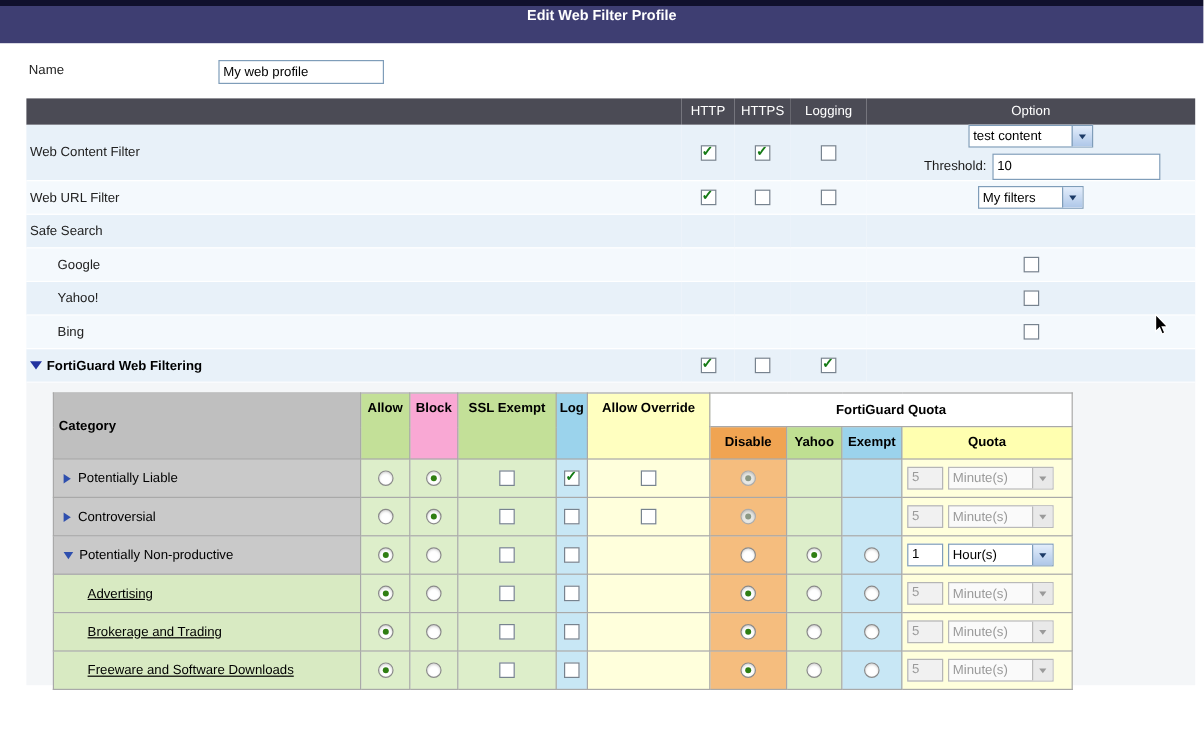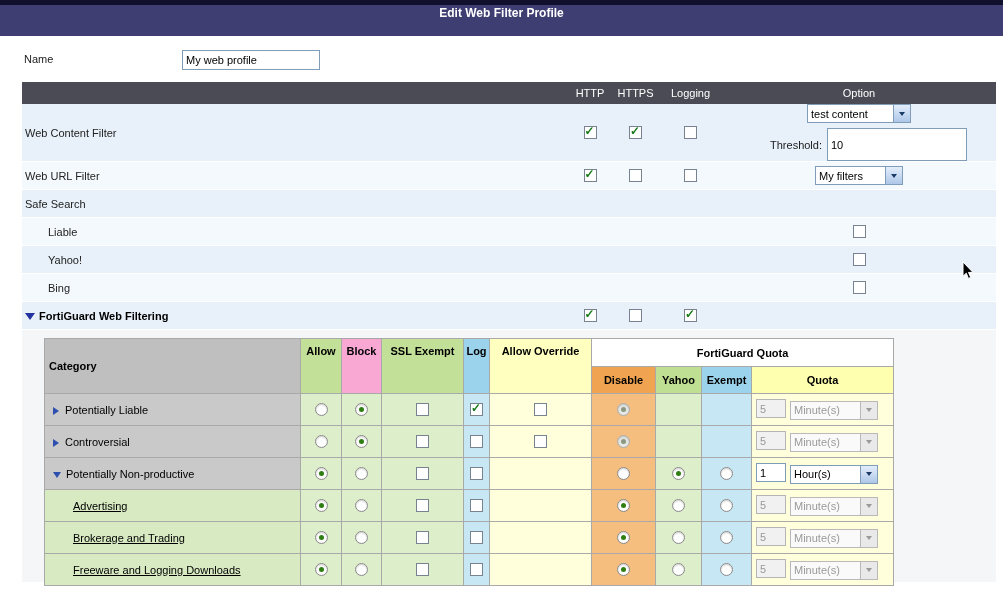--- a/index.html
+++ b/index.html
@@ -102,21 +102,21 @@
   tr.r-b { background:#f4f9fd; }
   .label-cell { padding-left:3px; color:#222; }
   .label-cell.indent { padding-left:26px; }
   .label-cell.bold { font-weight:bold; color:#000; }
   .chk-cell { text-align:center; }
   .opt-cell { text-align:center; }
   .opt-threshold {
     display:flex; justify-content:flex-end; align-items:center;
     gap:5px; padding-right:29px; margin-top:5px;
   }
-  .thr-input { width:140px; height:33px; }
+  .thr-input { width:140px; height:22px; }
 
   
   .tri-right {
     display:inline-block; width:0; height:0; vertical-align:middle;
     border-top:4px solid transparent; border-bottom:4px solid transparent;
     border-left:6px solid #2e4fae; margin-right:6px;
   }
   .tri-down {
     display:inline-block; width:0; height:0; vertical-align:middle;
     border-left:4px solid transparent; border-right:4px solid transparent;
@@ -232,21 +232,21 @@
       </td>
     </tr>
     <tr class="r-a">
       <td class="label-cell">Safe Search</td>
       <td></td>
         <td></td>
         <td></td>
         <td></td>
     </tr>
     <tr class="r-b">
-      <td class="label-cell indent">Liable</td>
+      <td class="label-cell indent">Google</td>
       <td></td>
         <td></td>
         <td></td>
       <td class="chk-cell"><input type="checkbox" style=""></td>
     </tr>
     <tr class="r-a">
       <td class="label-cell indent">Yahoo!</td>
       <td></td>
         <td></td>
         <td></td>
@@ -398,21 +398,21 @@
           <input type="text" class="text-input quota-input" disabled="" value="5" style=""><span class="select w-unit disabled">
               <span class="select-text">Minute(s)</span>
               <span class="select-arrow">
                 <i></i>
               </span>
             </span>
         </td>
       </tr>
 
       <tr>
-        <td class="cat-label sub"><span>Freeware and Logging Downloads</span></td>
+        <td class="cat-label sub"><span>Freeware and Software Downloads</span></td>
         <td class="c-green"><input type="radio" name="act5" checked="" style=""></td>
         <td class="c-green"><input type="radio" name="act5" style=""></td>
         <td class="c-green"><input type="checkbox" style=""></td>
         <td class="c-blue"><input type="checkbox" style=""></td>
         <td class="c-yellow"></td>
         <td class="c-orange"><input type="radio" name="quota5" checked="" style=""></td>
         <td class="c-green"><input type="radio" name="quota5" style=""></td>
         <td class="c-blue"><input type="radio" name="quota5" style=""></td>
         <td class="quota-cell">
           <input type="text" class="text-input quota-input" disabled="" value="5" style=""><span class="select w-unit disabled">

